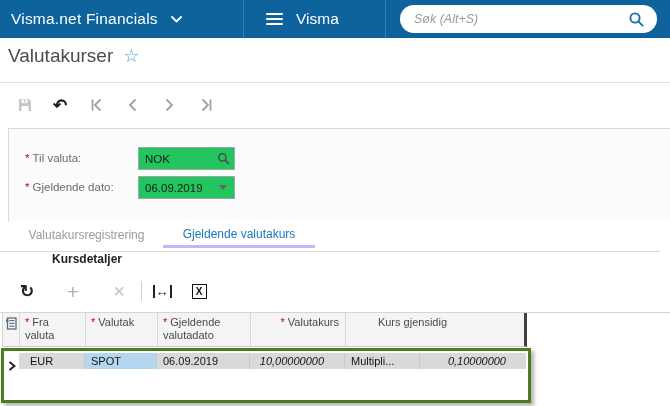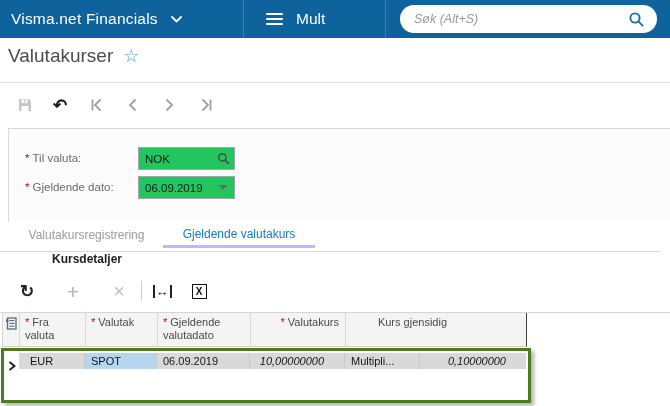--- a/index.html
+++ b/index.html
@@ -57,21 +57,21 @@
   .gbtn { position:absolute; top:6px; width:26px; height:26px; display:flex; align-items:center; justify-content:center; cursor:pointer; }
   .refresh-glyph { font-size:17px; font-weight:bold; color:#222; line-height:1; }
   .plus-glyph { font-size:21px; color:#b3b3b3; line-height:1; }
   .x-glyph { font-size:20px; color:#c2c2c2; line-height:1; }
   .gt-divider { position:absolute; left:141px; top:9px; width:1px; height:20px; background:#cfcfcf; }
   .fit-glyph { font-size:13px; font-weight:bold; color:#222; border-left:2px solid #222; border-right:2px solid #222; padding:0 1px; line-height:13px; }
   .excel-glyph { width:15px; height:15px; border:1.6px solid #111; display:flex; align-items:center; justify-content:center; font-size:10px; font-weight:bold; color:#111; }
 
   
   .grid-header-topline { position:absolute; left:0; top:312px; width:670px; height:1px; background:#d5d5d5; }
-  .grid-header { position:absolute; left:2px; top:313px; width:525px; height:34px; display:flex; background:#f4f4f4; border-left:1px solid #d5d5d5; border-right:1px solid #404040; border-bottom:1px solid #cfcfcf; }
+  .grid-header { position:absolute; left:2px; top:313px; width:525px; height:34px; display:flex; background:#f4f4f4; border-left:1px solid #d5d5d5; border-right:3px solid #404040; border-bottom:1px solid #cfcfcf; }
   .gh-cell { height:100%; border-right:1px solid #d9d9d9; font-size:11px; line-height:13px; color:#4a4a4a; padding:3px 4px 0 5px; overflow:hidden; white-space:normal; }
   .gh-cell:last-child { border-right:none; }
   .gh-cell.right { text-align:right; padding-right:6px; }
   .gh-icon-cell { width:17px; display:flex; align-items:flex-start; justify-content:center; padding-top:4px; border-right:1px solid #d9d9d9; }
   .w-c1{width:66px;} .w-c2{width:72px;} .w-c3{width:93px;} .w-c4{width:95px;} .w-c5{width:75px;} .w-c6{width:107px;}
   .nowrapclip { white-space:nowrap; }
 
   
   .green-box { position:absolute; left:1px; top:348px; width:530px; height:55px; border:3px solid #4d7c1e; background:#fff; box-shadow:3px 3px 4px rgba(0,0,0,0.30); }
   .data-row { position:absolute; left:0; top:2px; height:25px; display:flex; cursor:pointer; }
@@ -96,21 +96,21 @@
           </svg>
       </span>
     </div>
     <div class="tb-divider" style="left:243px;"></div>
     <div class="menu-group">
       <span class="hamburger">
           <span></span>
           <span></span>
           <span></span>
         </span>
-      <span class="menu-label">Mult</span>
+      <span class="menu-label">Visma</span>
     </div>
     <div class="tb-divider" style="left:385px;"></div>
     <div class="search-pill">
       <input type="text" placeholder="Søk (Alt+S)" style="">
       <span class="input-icon-btn">
         <svg width="17" height="17" viewBox="0 0 17 17">
             <circle cx="7" cy="7" r="4.6" fill="none" stroke="#1a6fa8" stroke-width="1.9"></circle>
             <line x1="10.6" y1="10.6" x2="14.6" y2="14.6" stroke="#1a6fa8" stroke-width="1.9" stroke-linecap="round"></line>
           </svg>
       </span>

